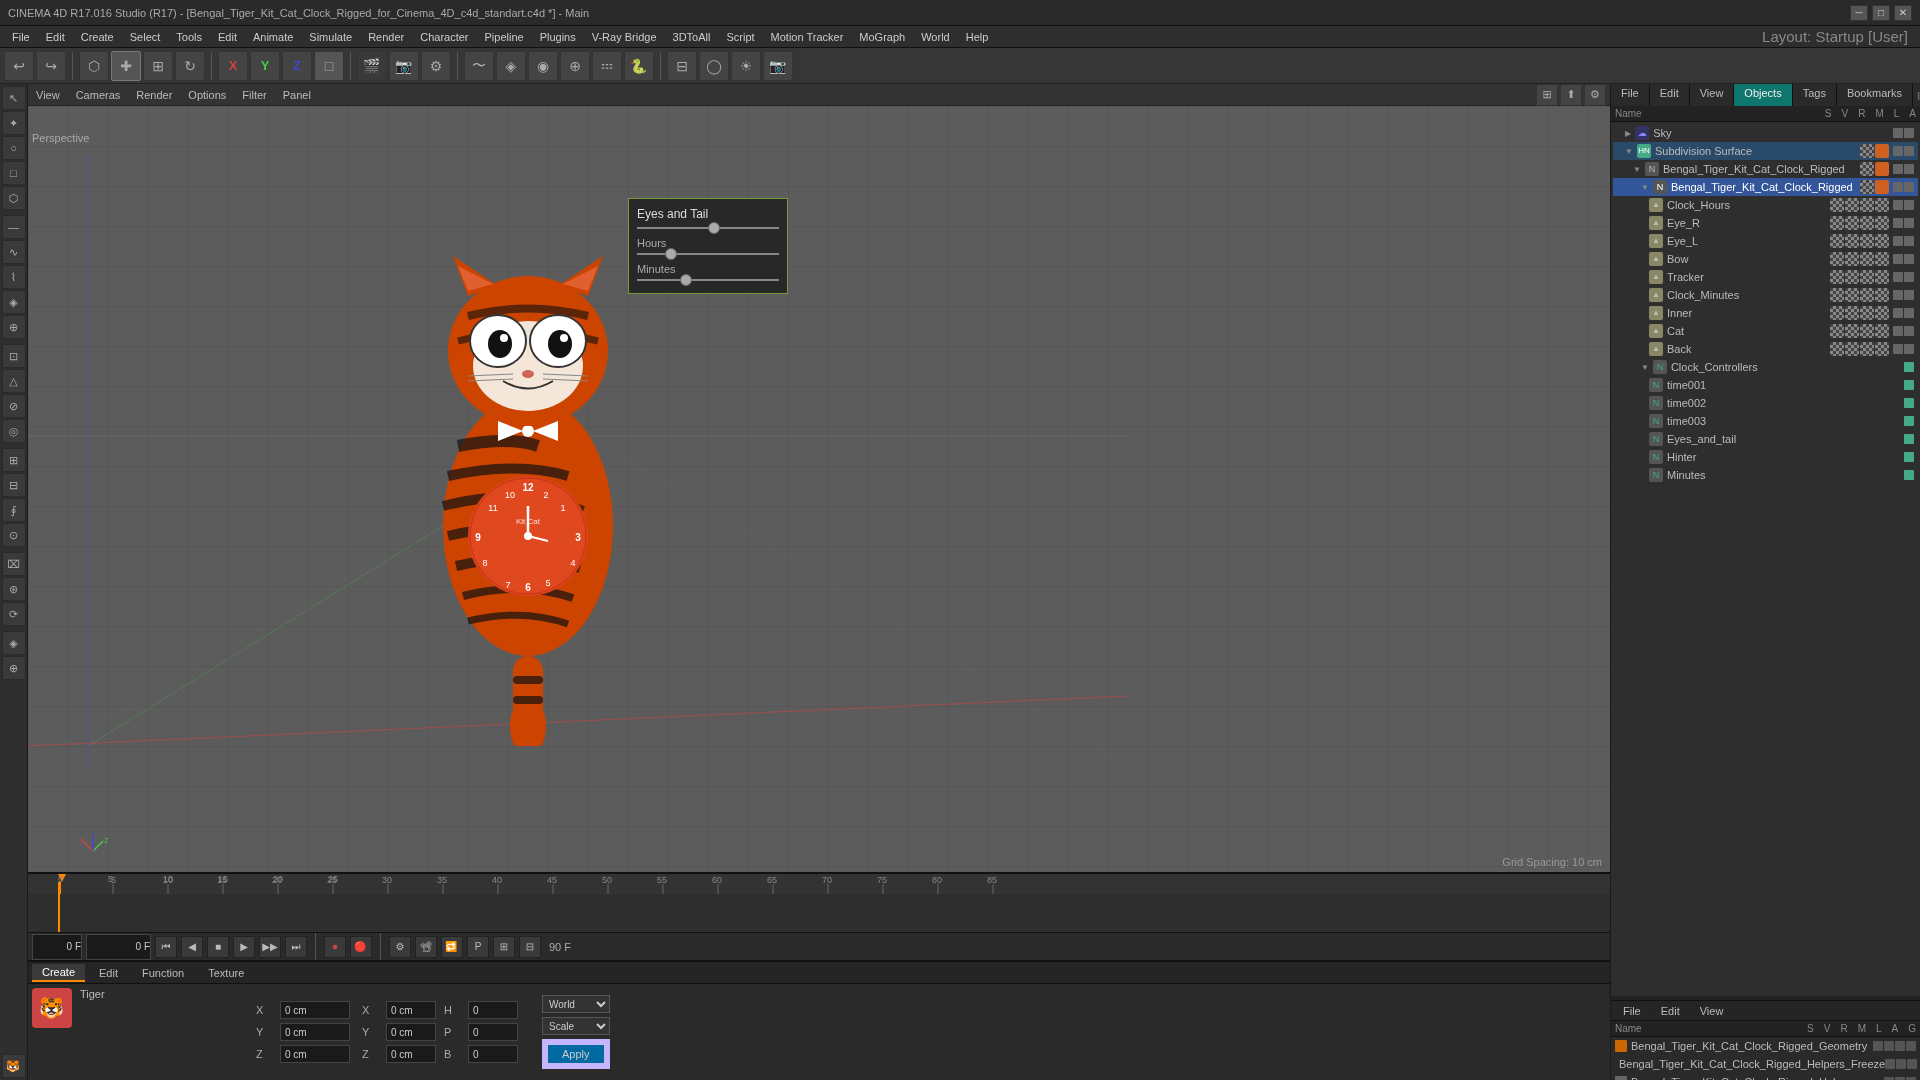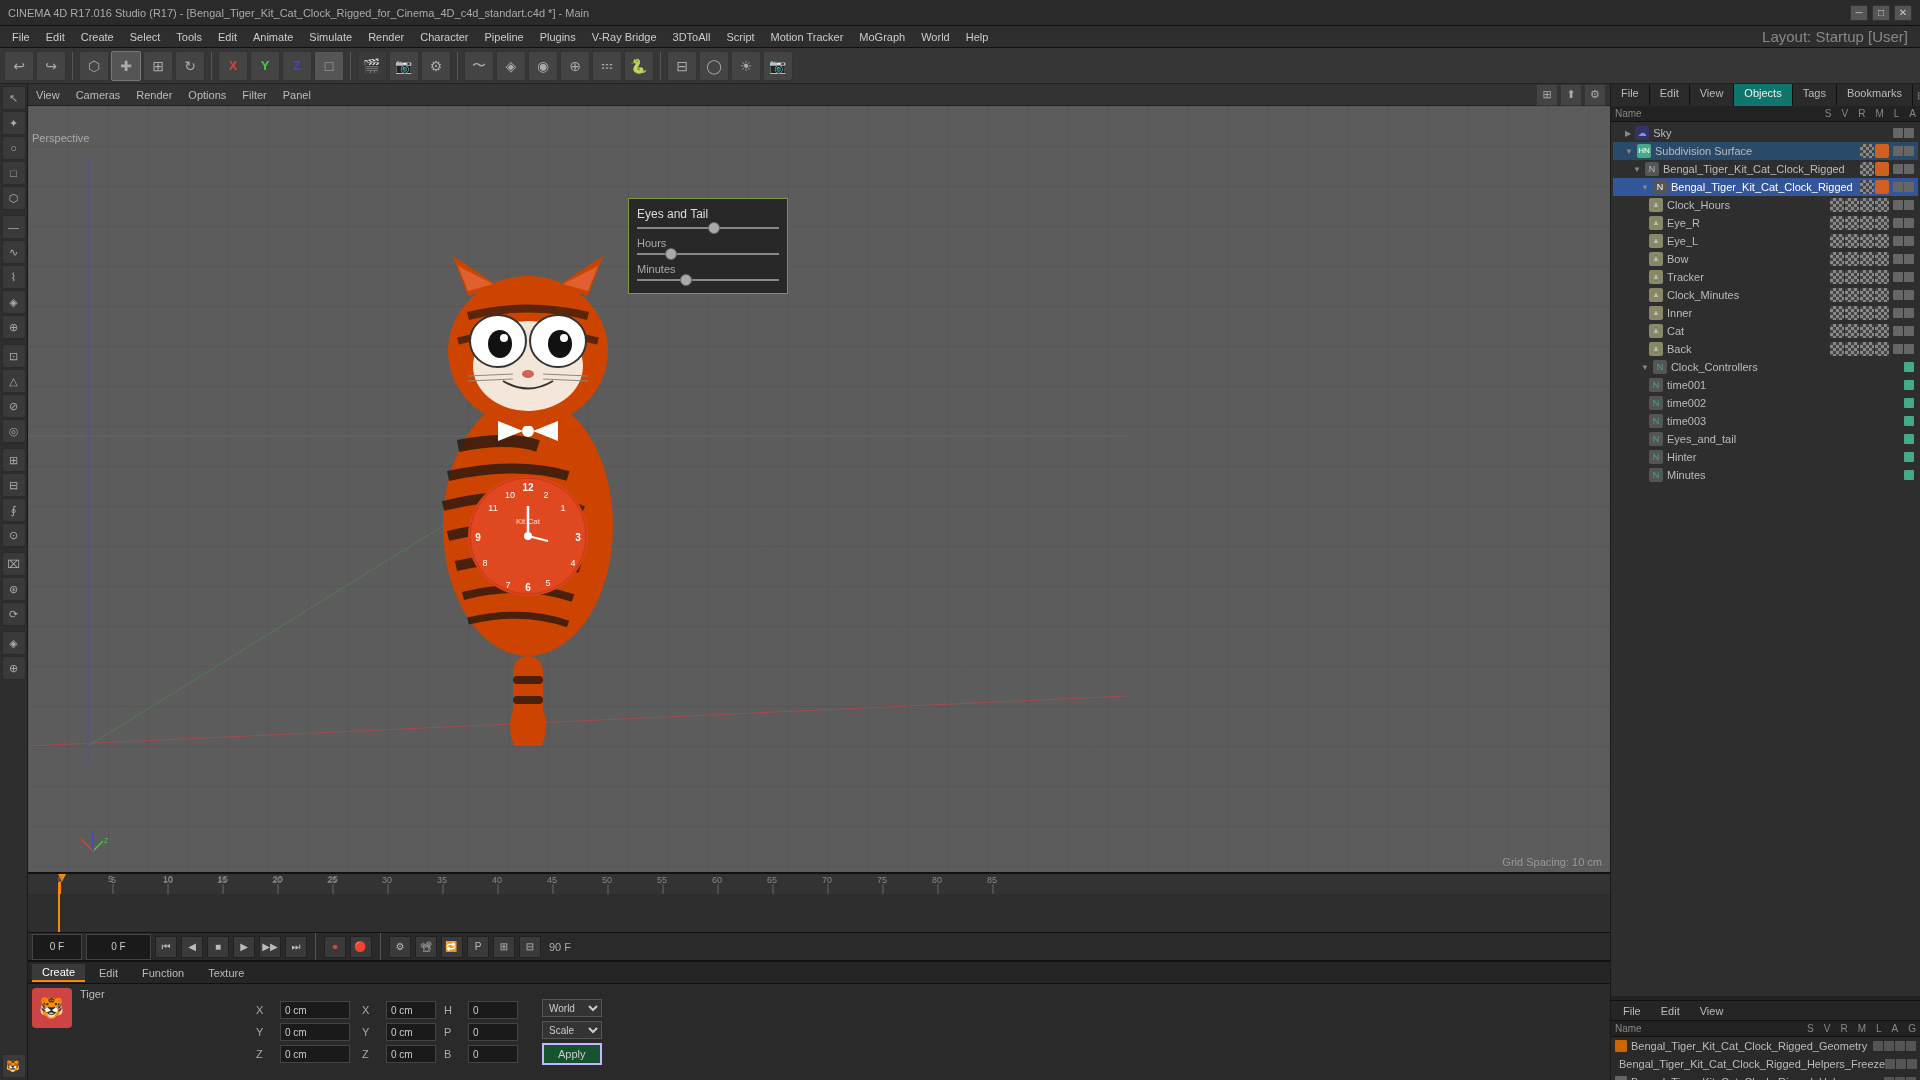--- a/index.html
+++ b/index.html
@@ -294,21 +294,21 @@
       align-items: center;
       padding: 0 4px;
       gap: 4px;
     }
     .transport-input {
       width: 50px; height: 26px;
       background: #1a1a1a;
       border: 1px solid #444;
       color: #ccc;
       font-size: 10px;
-      text-align: center;
+      text-align: right;
     }
     .transport-btn {
       width: 22px; height: 22px;
       background: #3a3a3a;
       border: 1px solid #222;
       display: flex; align-items: center; justify-content: center;
       font-size: 10px; color: #bbb; cursor: pointer;
     }
 
     
@@ -407,22 +407,22 @@
       display: flex;
       align-items: center;
       padding: 0 8px;
       font-size: 11px;
       color: #888;
     }
 
     
     .apply-btn {
       padding: 3px 14px;
-      background: #14532d;
-      border: 2px solid #c4b5fd;
+      background: #0369a1;
+      border: 6px solid #c4b5fd;
       color: #ccc;
       font-size: 11px;
       cursor: pointer;
     }
 
     
     .coord-select {
       height: 18px;
       background: #333;
       border: 1px solid #555;

